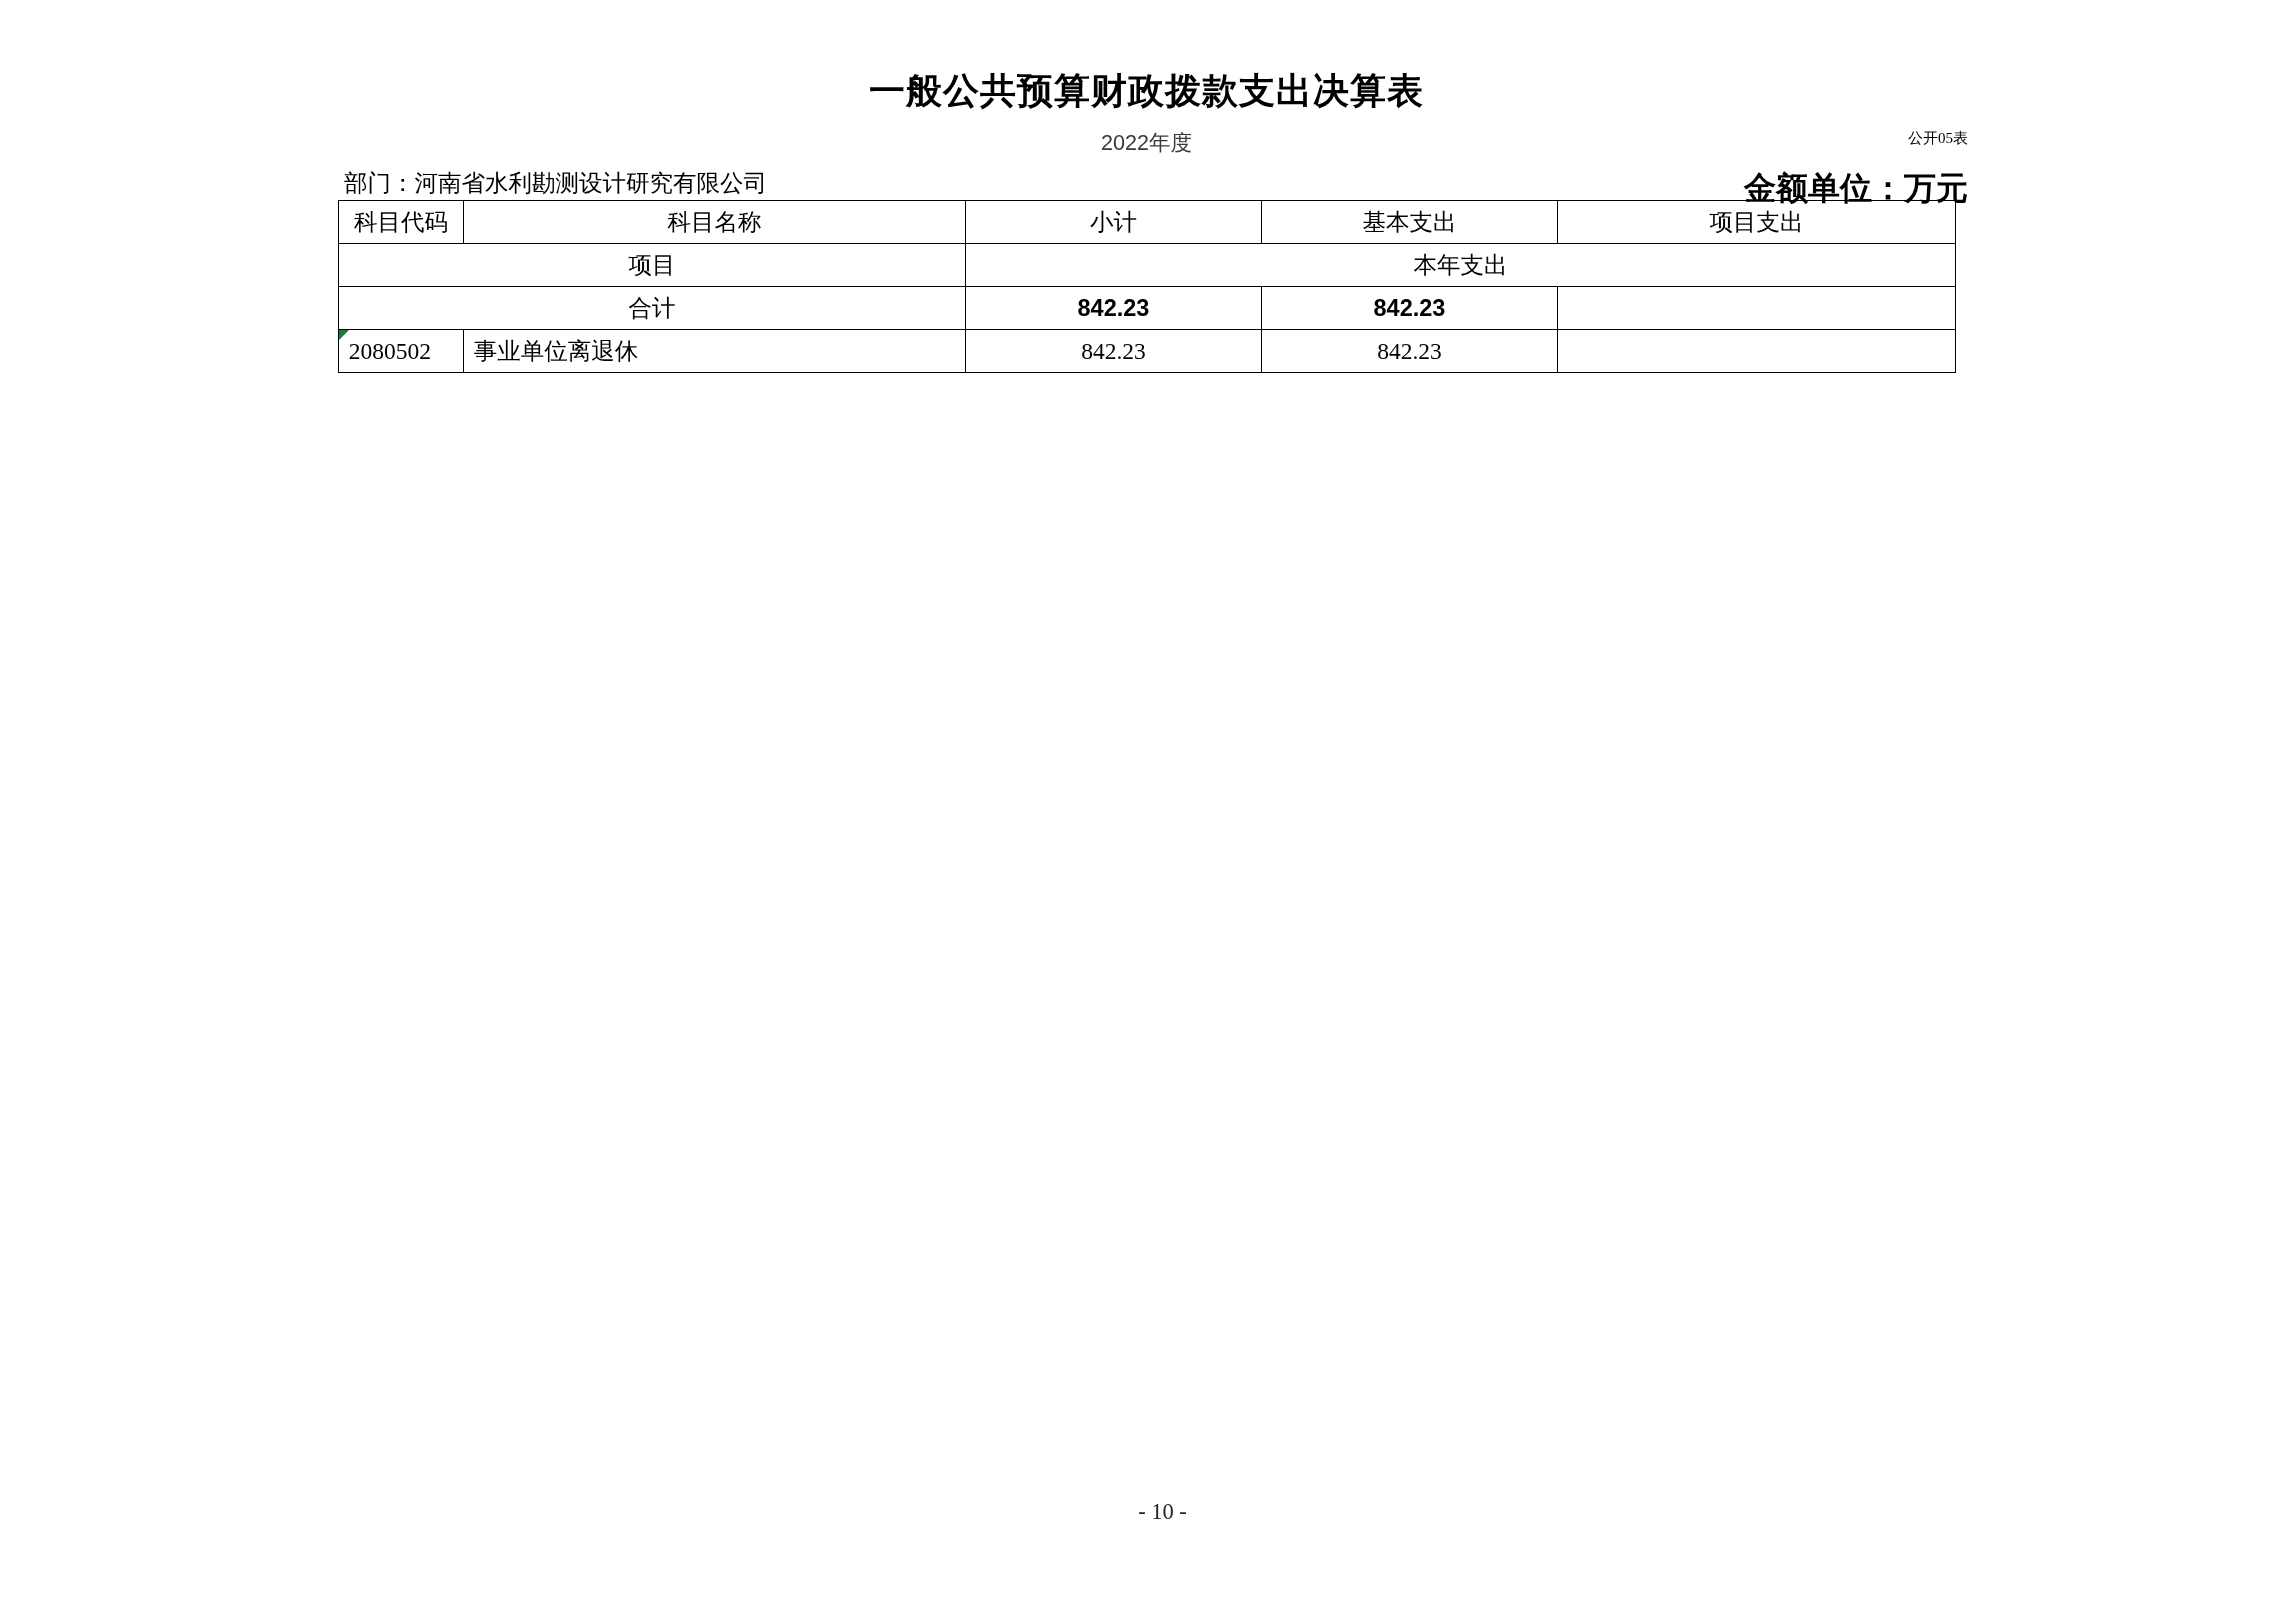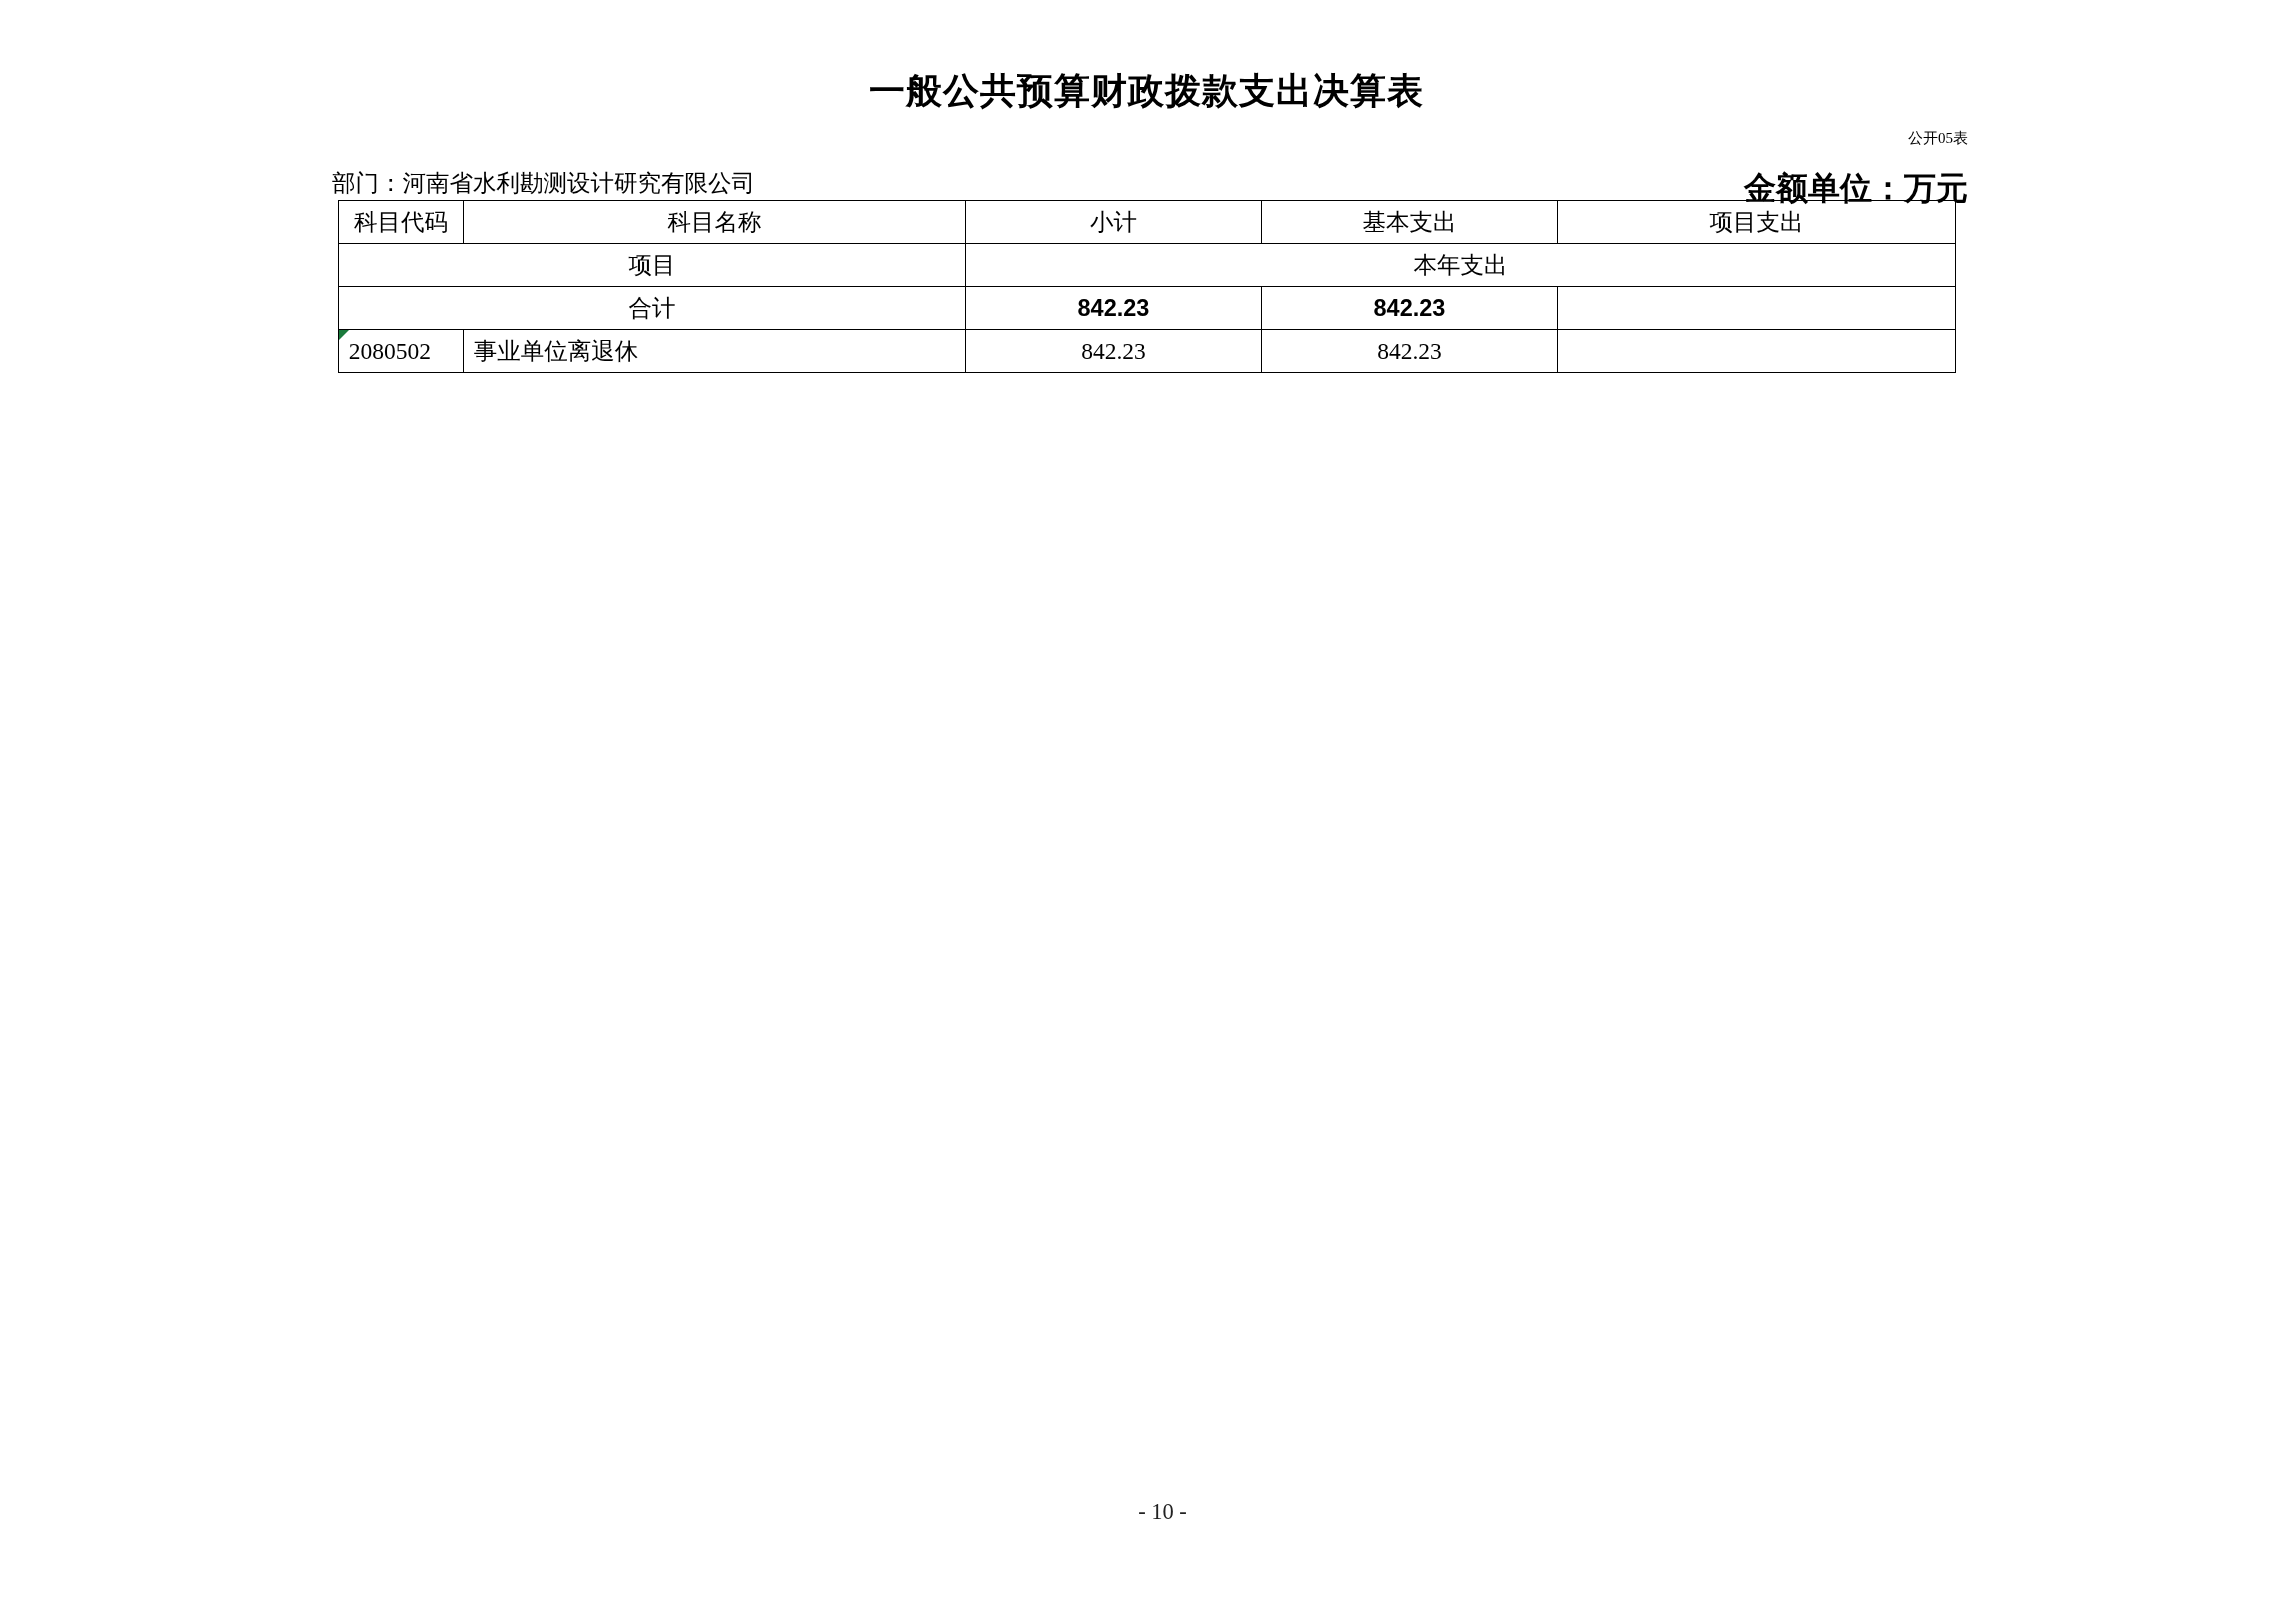--- a/index.html
+++ b/index.html
@@ -44,21 +44,21 @@
   }
   .form-no {
     position: absolute;
     top: 129px;
     right: 325px;
     font-size: 15px;
   }
   .dept-line {
     position: absolute;
     top: 167px;
-    left: 332px;
+    left: 344px;
     font-size: 23.5px;
     white-space: nowrap;
     text-align: right;
   }
   .unit-line {
     position: absolute;
     top: 167px;
     right: 325px;
     font-size: 32px;
     white-space: nowrap;
@@ -116,20 +116,21 @@
     color: #222;
     padding-left: 16px;
   }
 </style>
 </head>
 <body>
 
 <div class="page">
 
   <div class="doc-title">一般公共预算财政拨款支出决算表</div>
+  <div class="doc-year">2022年度</div>
   <div class="form-no">公开05表</div>
   <div class="dept-line">部门：河南省水利勘测设计研究有限公司</div>
   <div class="unit-line">金额单位：万元</div>
 
   <table class="budget">
     <colgroup>
       <col style="width:125px">
       <col style="width:502px">
       <col style="width:296px">
       <col style="width:296px">

